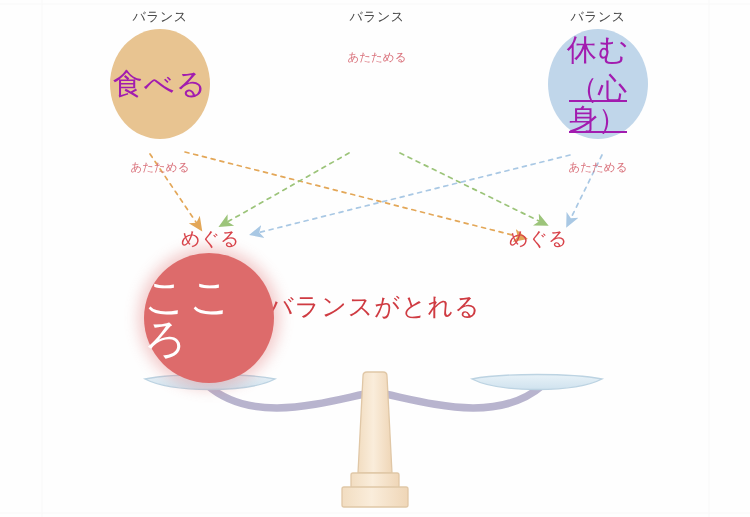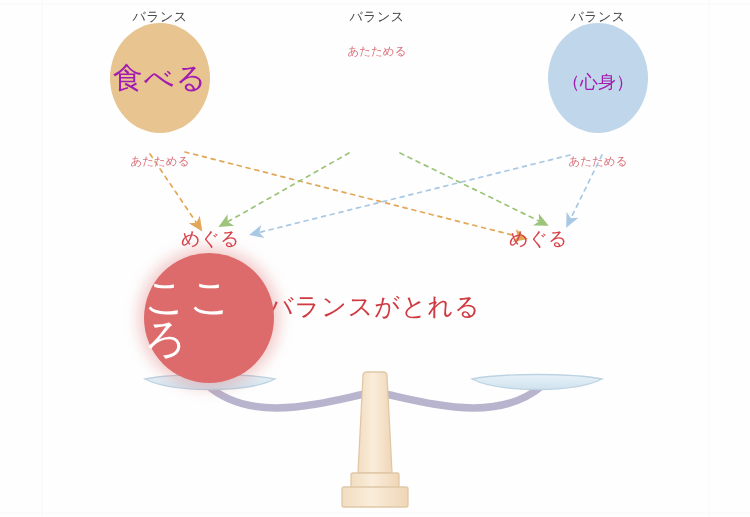--- a/index.html
+++ b/index.html
@@ -8,29 +8,29 @@
     font-family:"Liberation Sans","DejaVu Sans",sans-serif;
     position:relative;
   }
   #stage{position:absolute;left:0;top:0;width:750px;height:517px;background:#fefefe;}
   #svg-layer{position:absolute;left:0;top:0;width:750px;height:517px;}
 
   .node{position:absolute;display:flex;flex-direction:column;align-items:center;}
 
   .balance-cap{
     font-size:13px;color:#4a4a4a;letter-spacing:.5px;line-height:1;
-    white-space:nowrap;
+    margin-bottom:6px;white-space:nowrap;
   }
   .top-bubble{
     border-radius:50%;
     display:flex;flex-direction:column;align-items:center;justify-content:center;
     color:#a21caf;line-height:1.05;text-align:center;
   }
   .top-bubble .l1{font-size:30px;letter-spacing:1px;}
-  .top-bubble .l2{font-size:18px;letter-spacing:0px;margin-top:8px;}
+  .top-bubble .l2{font-size:29px;letter-spacing:0px;margin-top:8px;text-decoration:underline;}
 
   .warm-label{
     font-size:11.5px;color:#d9707a;white-space:nowrap;line-height:1;
     margin-top:23px;
   }
 
   .meguru{
     position:absolute;font-size:19px;color:#d8434a;white-space:nowrap;
     letter-spacing:0px;line-height:1;
   }
@@ -136,20 +136,21 @@
   </div>
 
   <div class="node" style="left:307px; top:10px; width:140px;">
     <div class="balance-cap">バランス</div>
     <div class="warm-label">あたためる</div>
   </div>
 
   <div class="node" style="left:528px; top:10px; width:140px;">
     <div class="balance-cap">バランス</div>
     <div class="top-bubble" style="width:100px;height:110px;background:#C0D6EA;">
+      <div class="l1">休む</div>
       <div class="l2">（心身）</div>
     </div>
     <div class="warm-label">あたためる</div>
   </div>
 
   <div class="meguru" style="left:181px; top:229px;">めぐる</div>
   <div class="meguru" style="left:509px; top:229px;">めぐる</div>
 
   <div class="balanced-text" style="left:268px; top:251px;margin-top:43px;">バランスがとれる</div>
 

